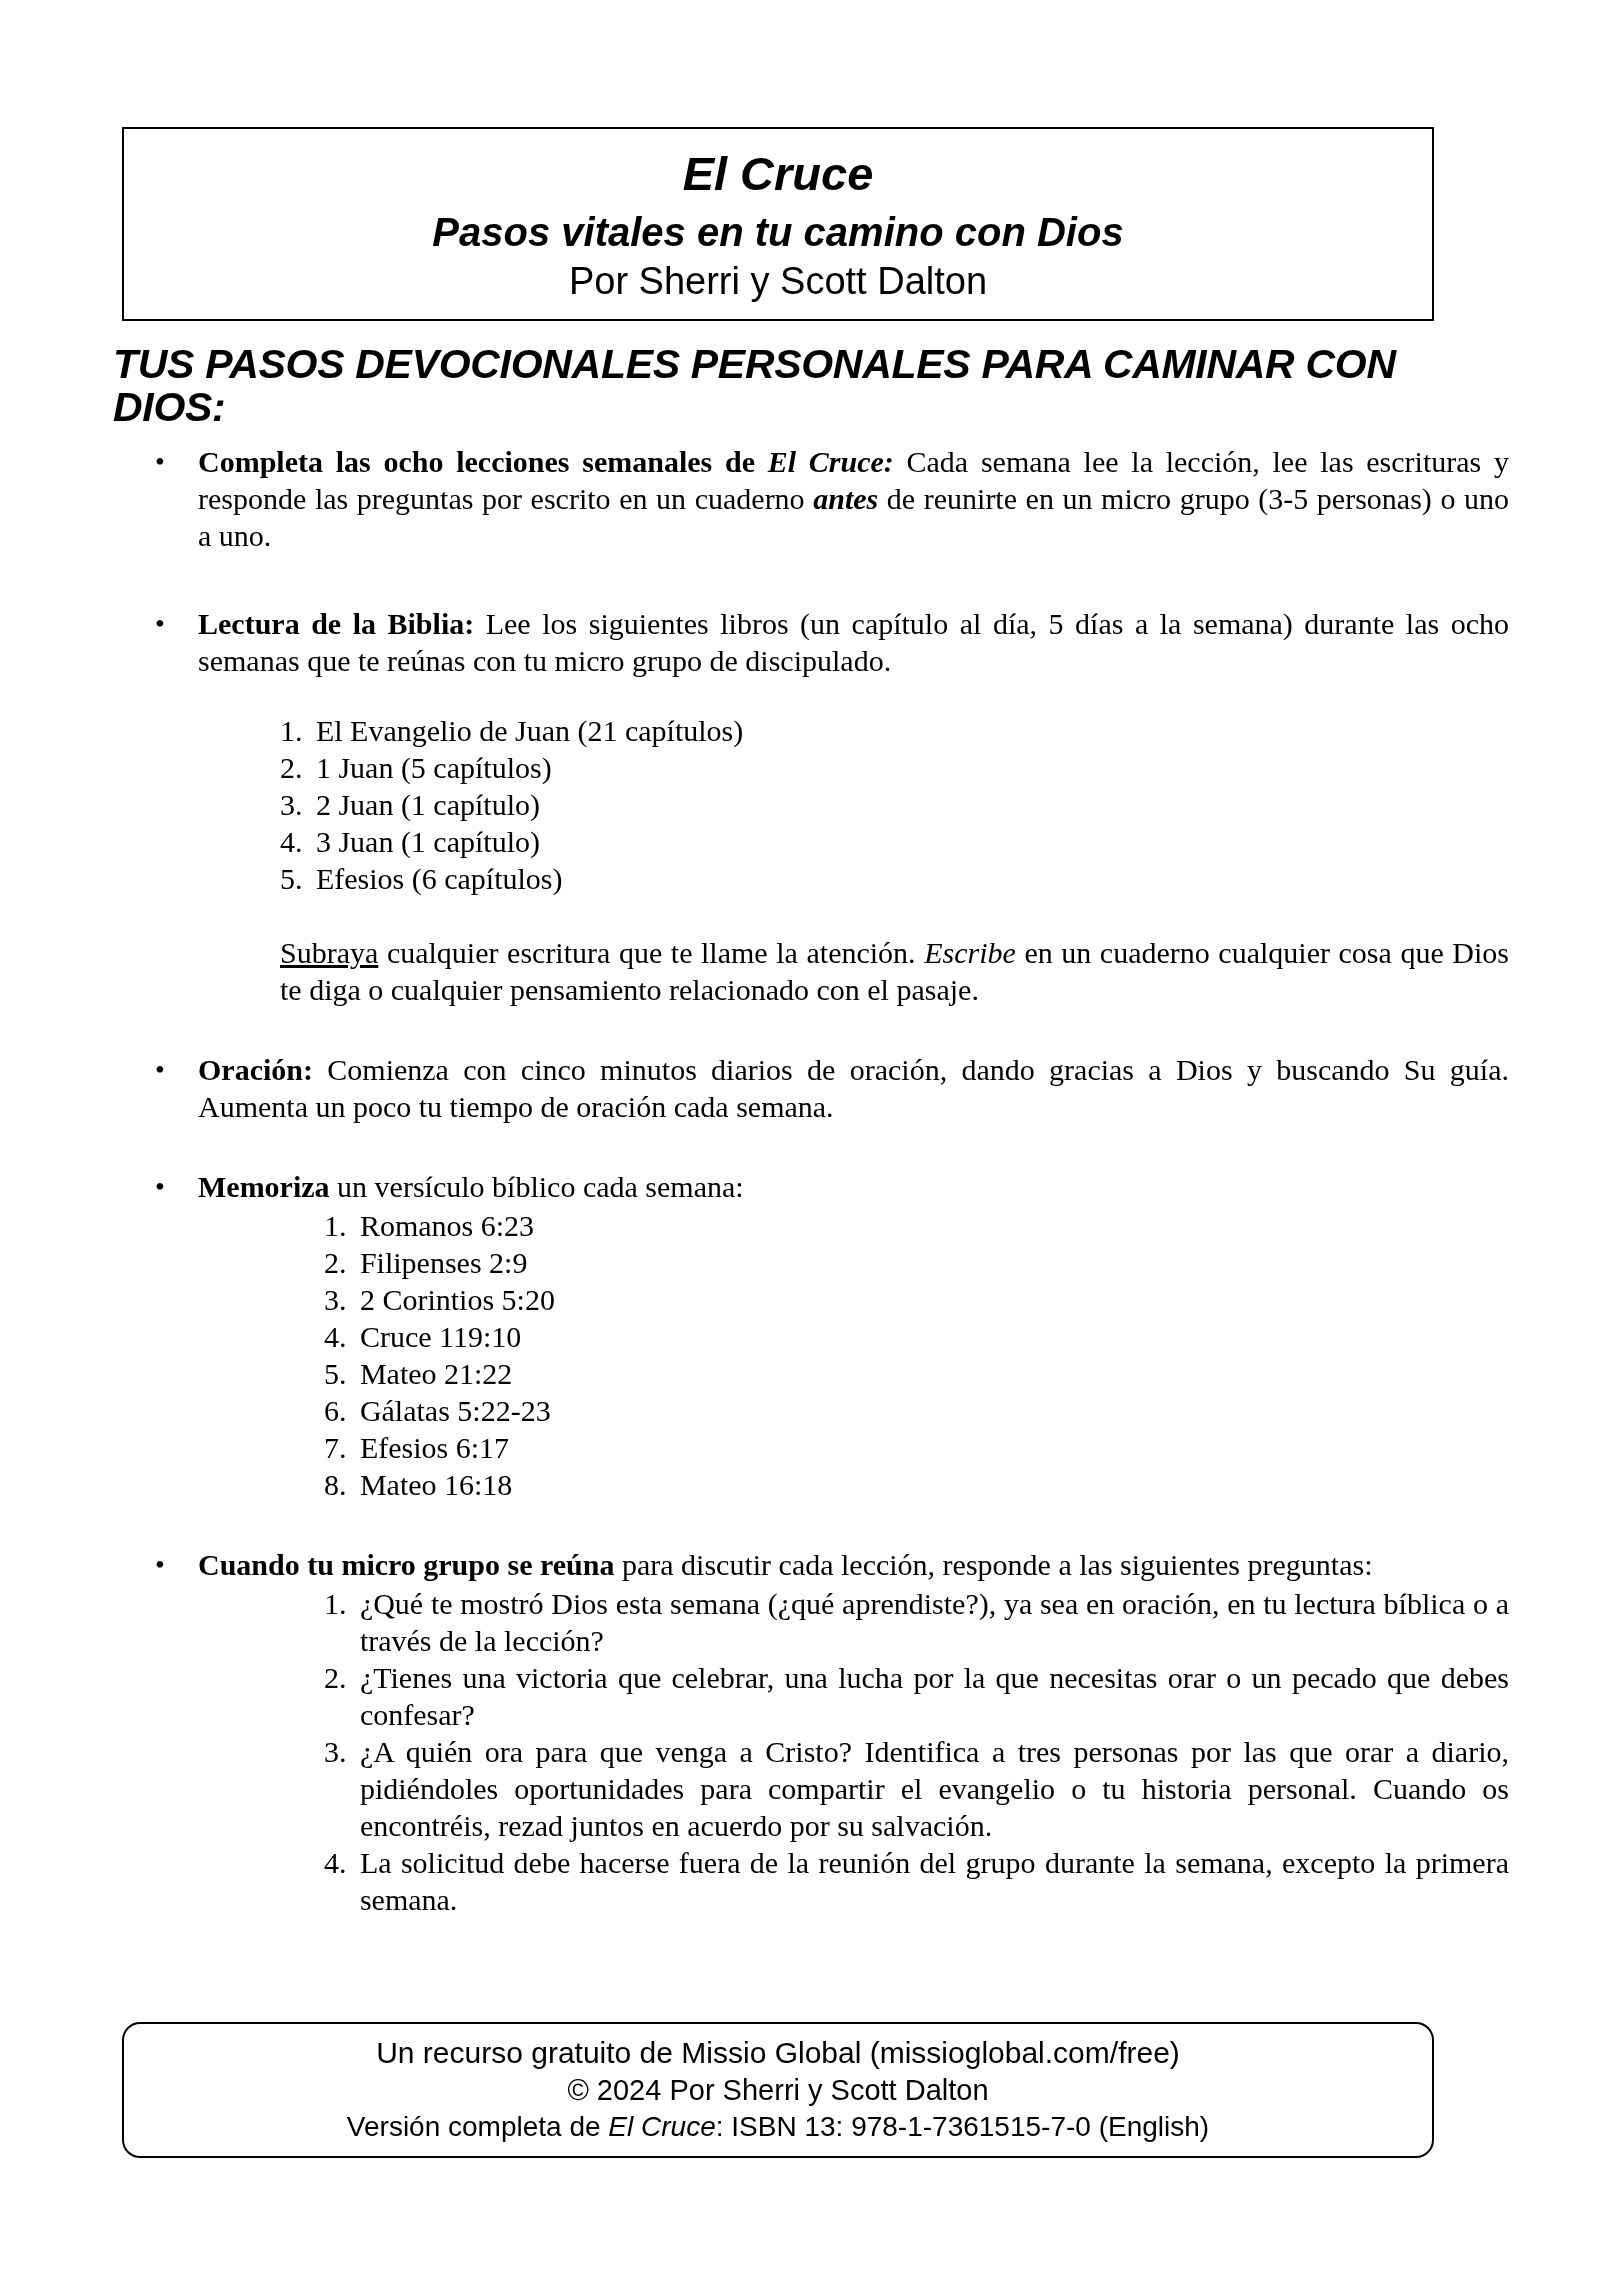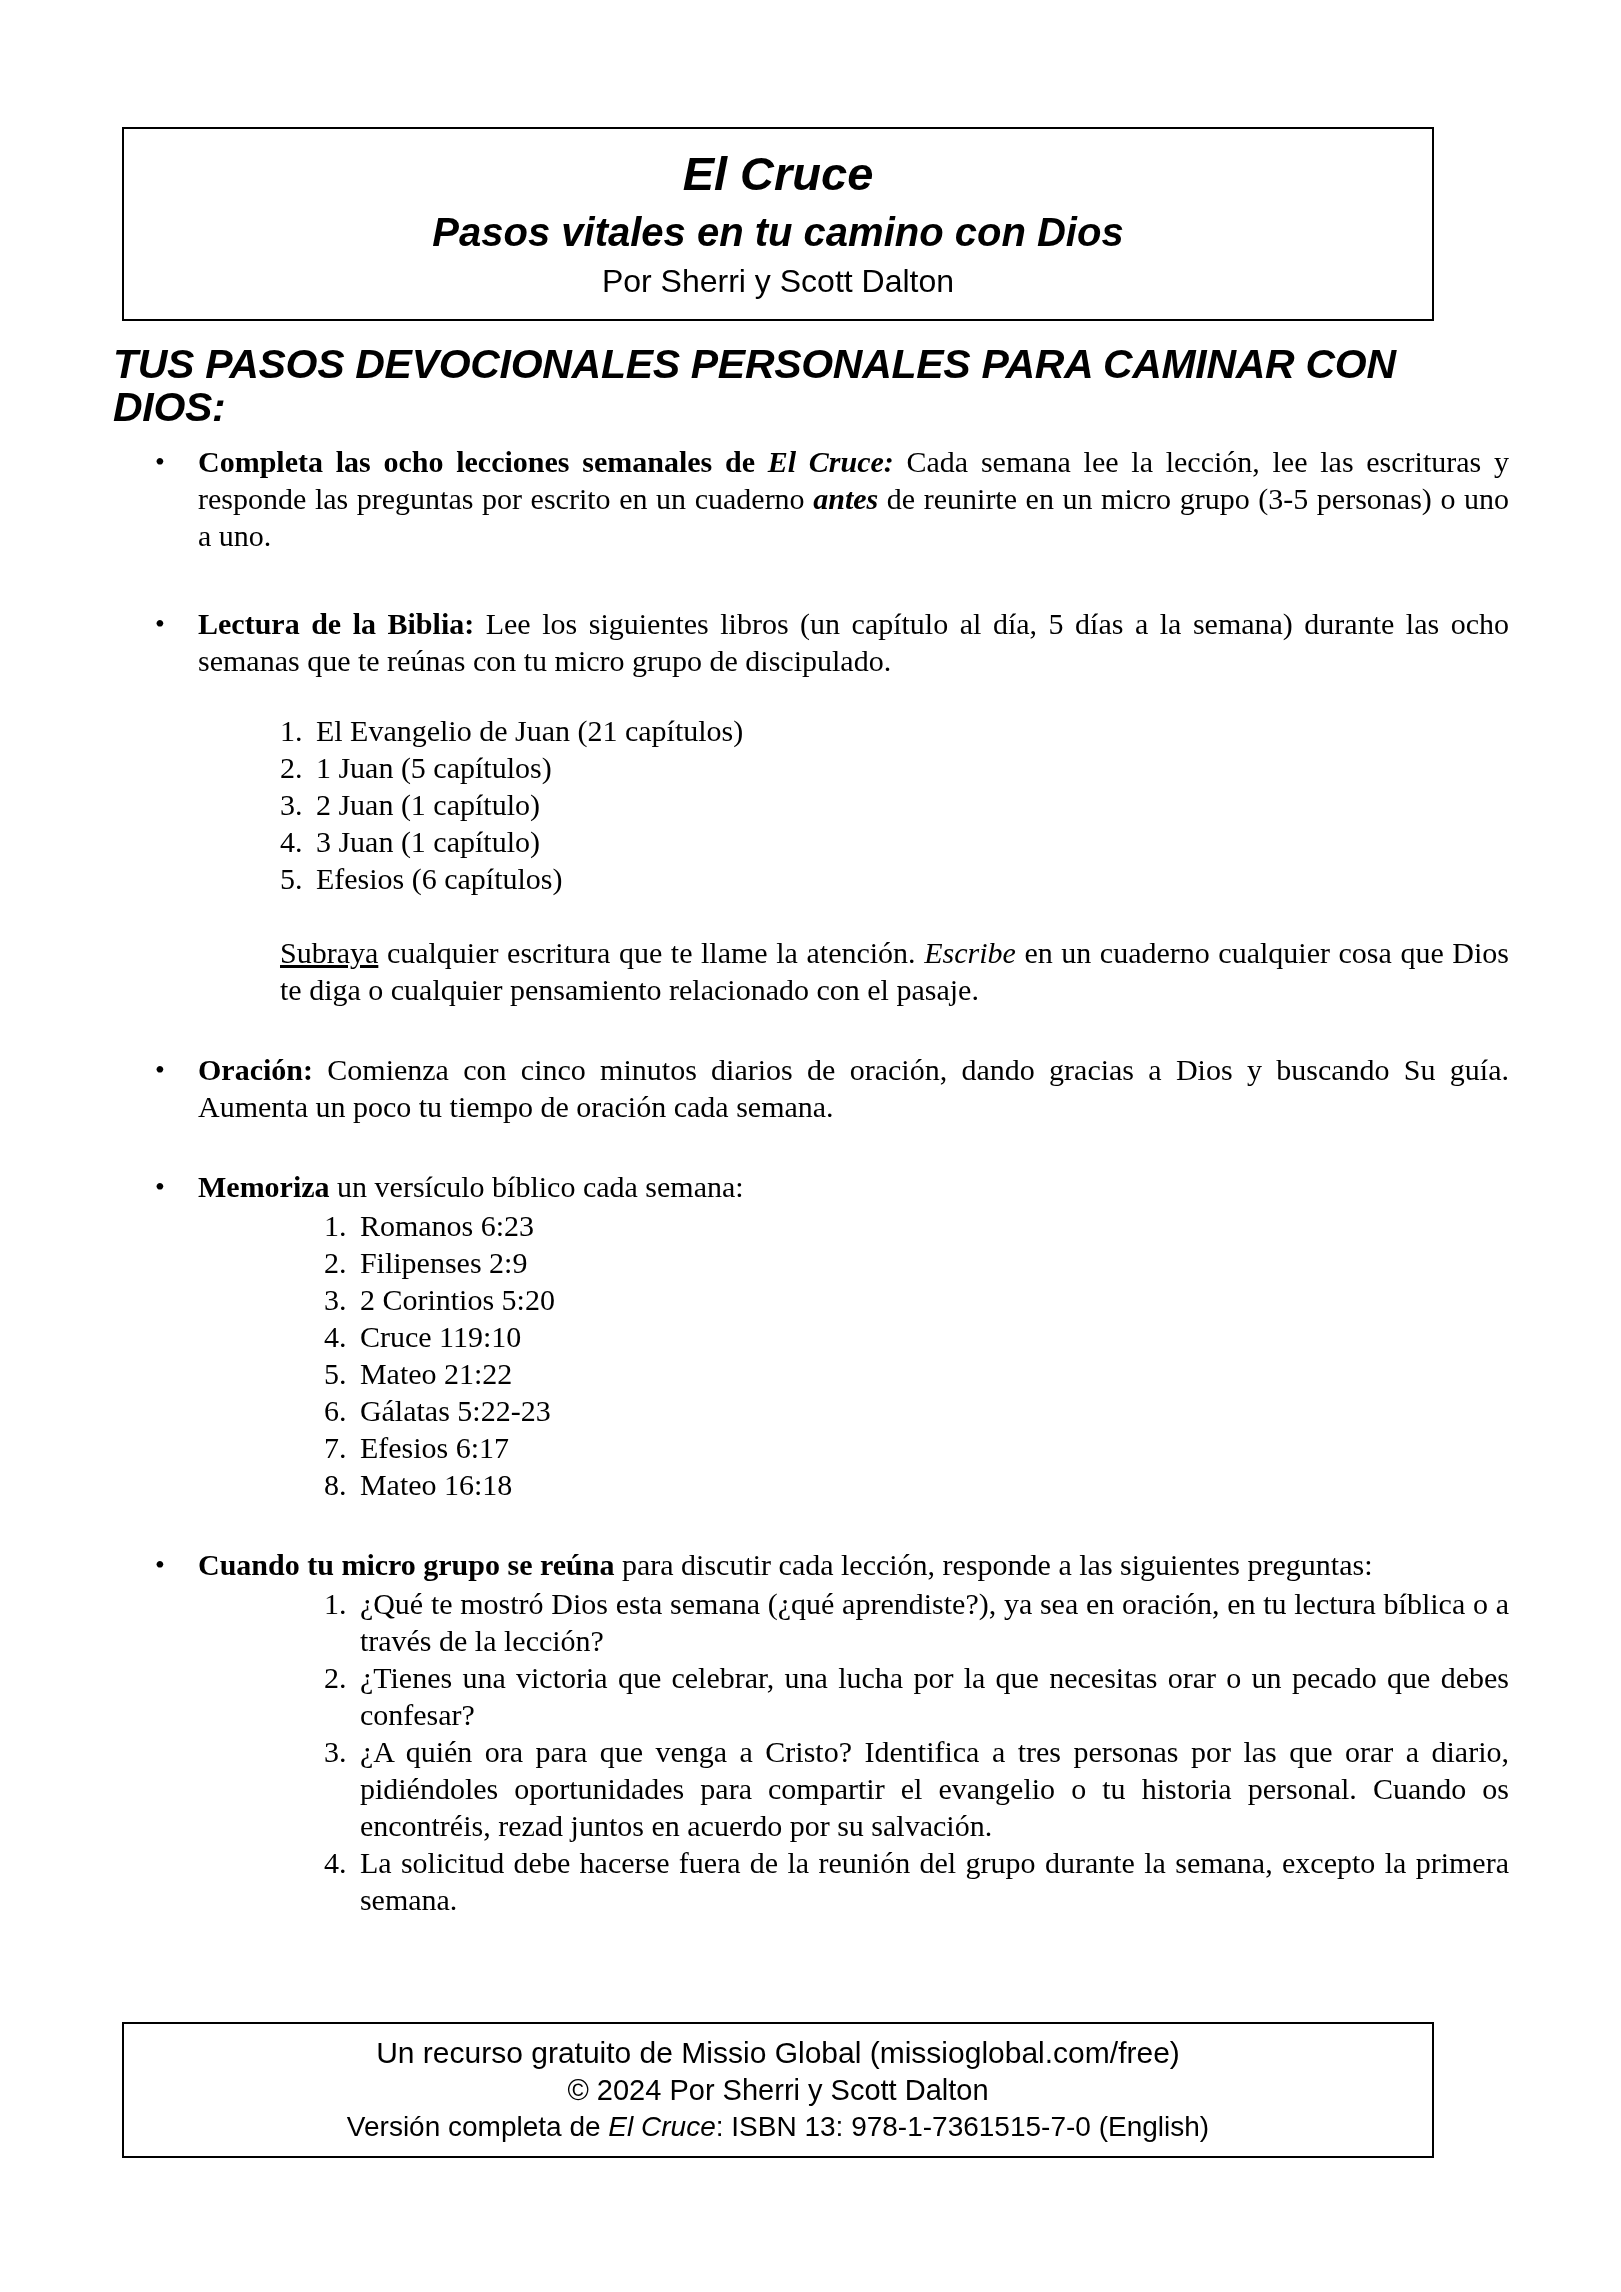--- a/index.html
+++ b/index.html
@@ -32,21 +32,21 @@
     font-weight:bold;
     font-style:italic;
   }
   .doc-subtitle{
     font-size:40px;
     line-height:57px;
     font-weight:bold;
     font-style:italic;
   }
   .doc-byline{
-    font-size:32px;
+    font-size:38px;
     line-height:41px;
   }
   
   .heading{
     position:absolute;
     top:343px;
     left:113px;
     width:1402px;
     margin:0;
     font-family:"Liberation Sans",sans-serif;
@@ -97,20 +97,21 @@
   .note{
     margin:37px 112px 0 280px;
     text-align:justify;
   }
   
   .footer-box{
     position:absolute;
     top:2022px;
     left:0;
     padding:8.8px 9.8px 9.8px 9.8px;
+    border-radius:18px;
   }
   .footer-l1{font-size:30px;line-height:39px;}
   .footer-l2{font-size:29px;line-height:36px;}
   .footer-l3{font-size:28px;line-height:38px;}
   .it{font-style:italic;}
 </style>
 </head>
 <body>
 
 <div class="page">

